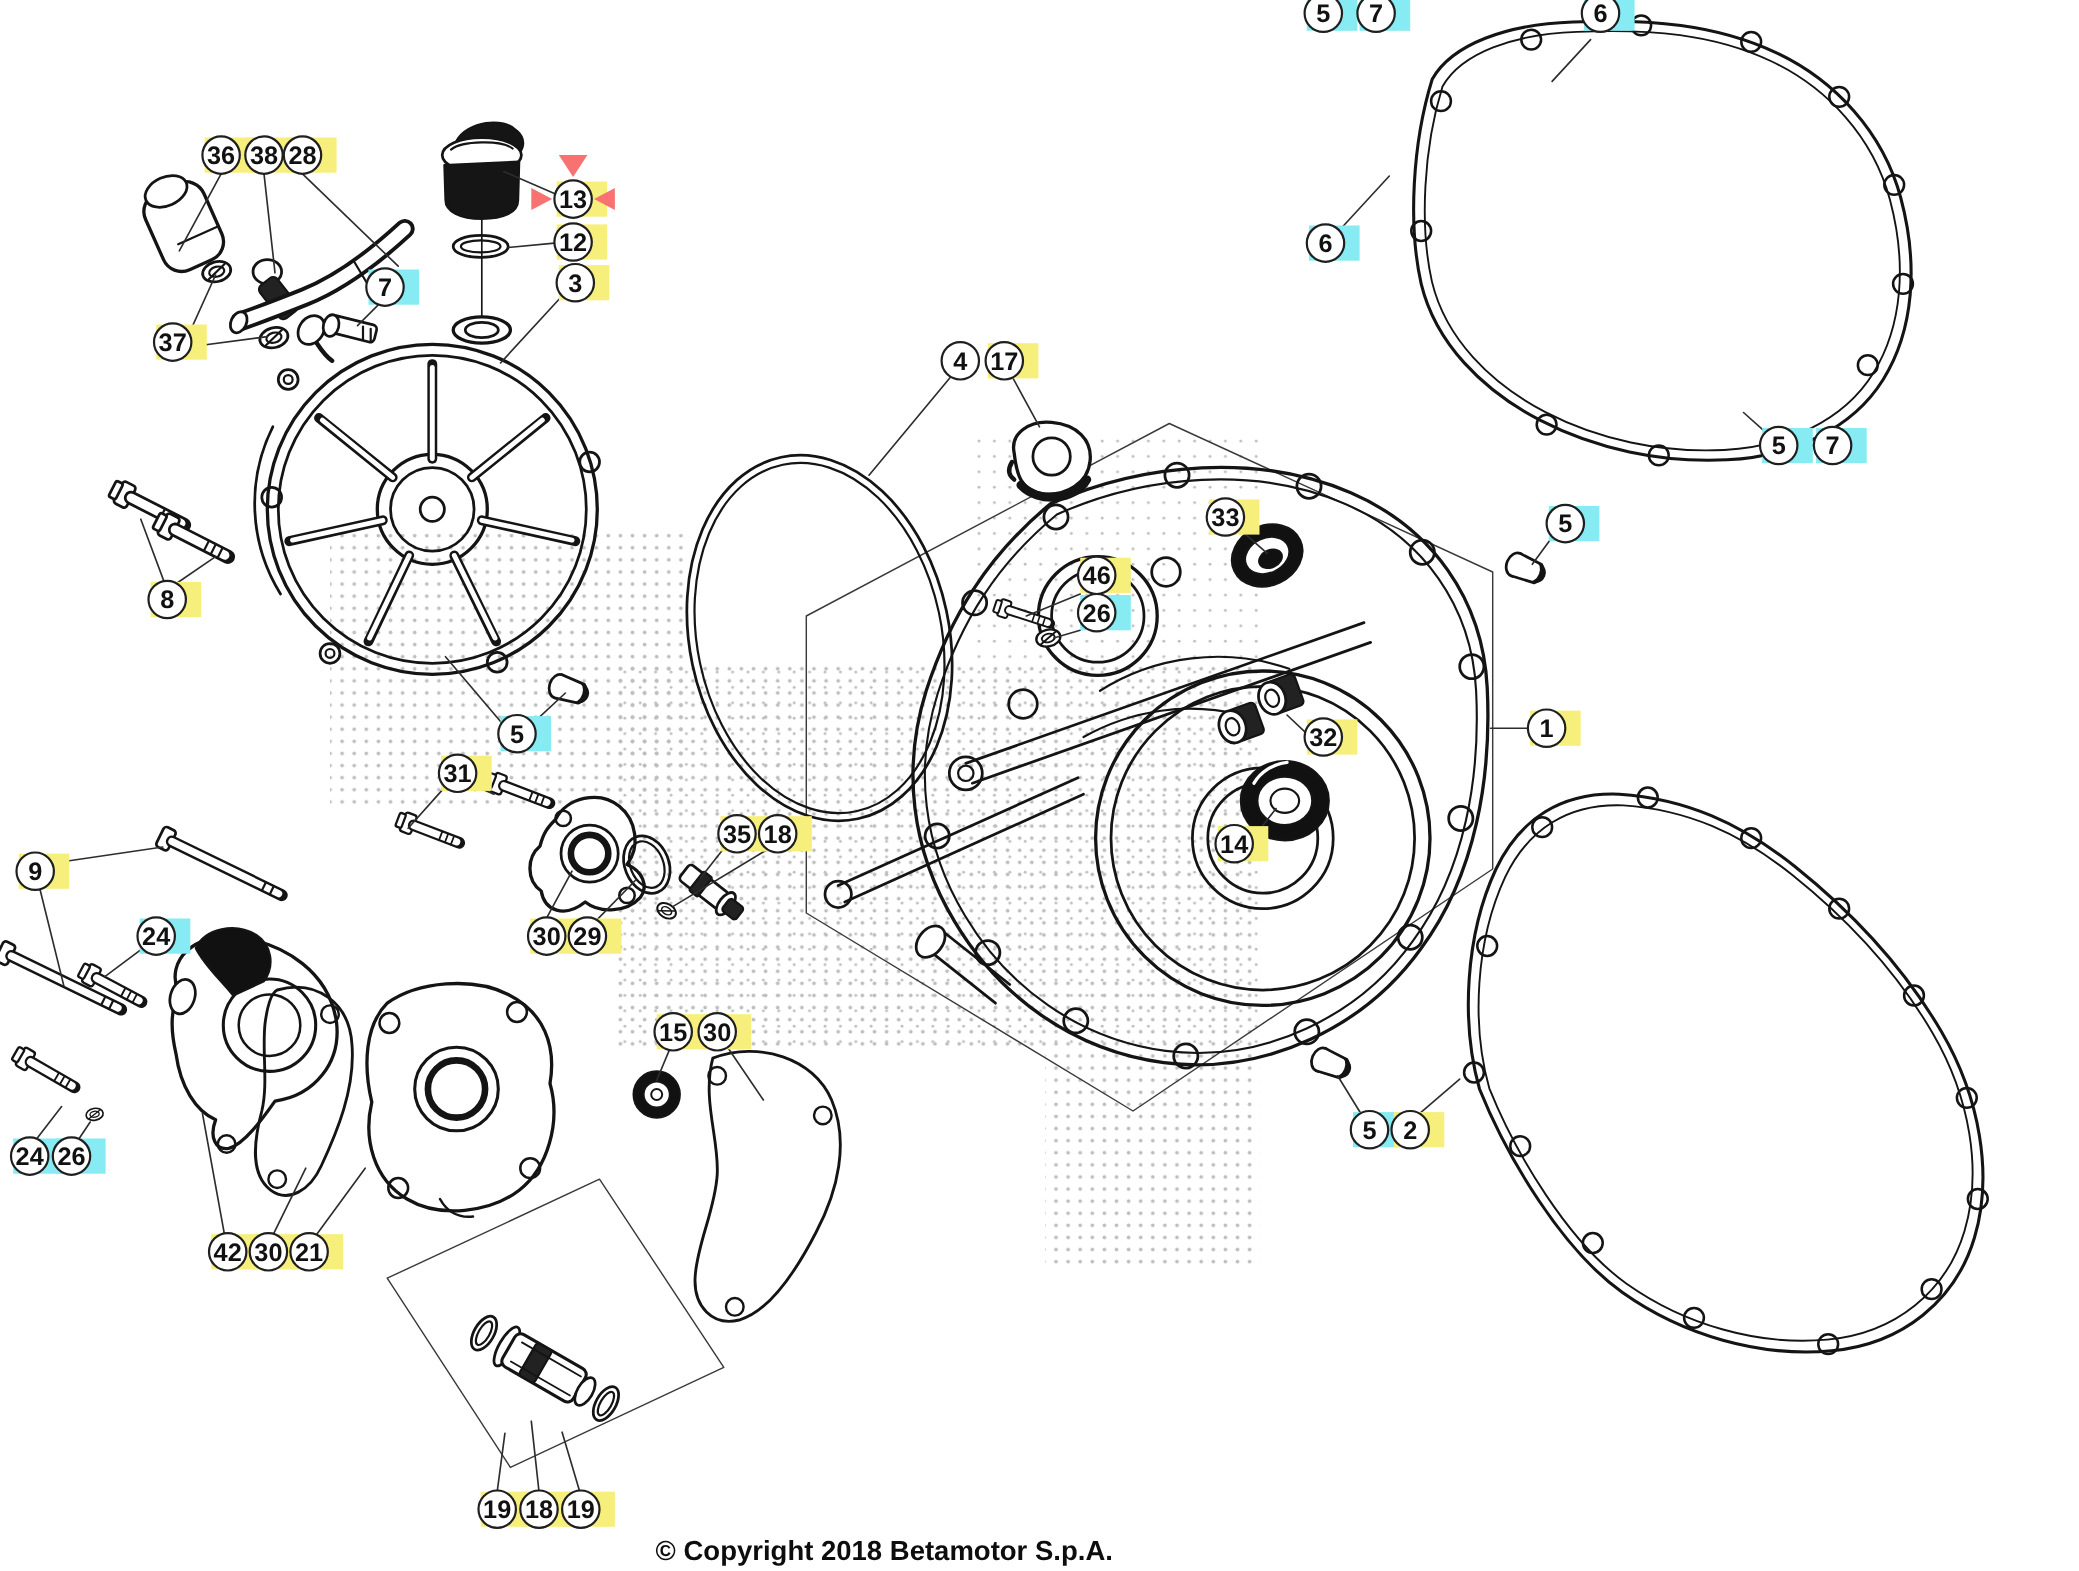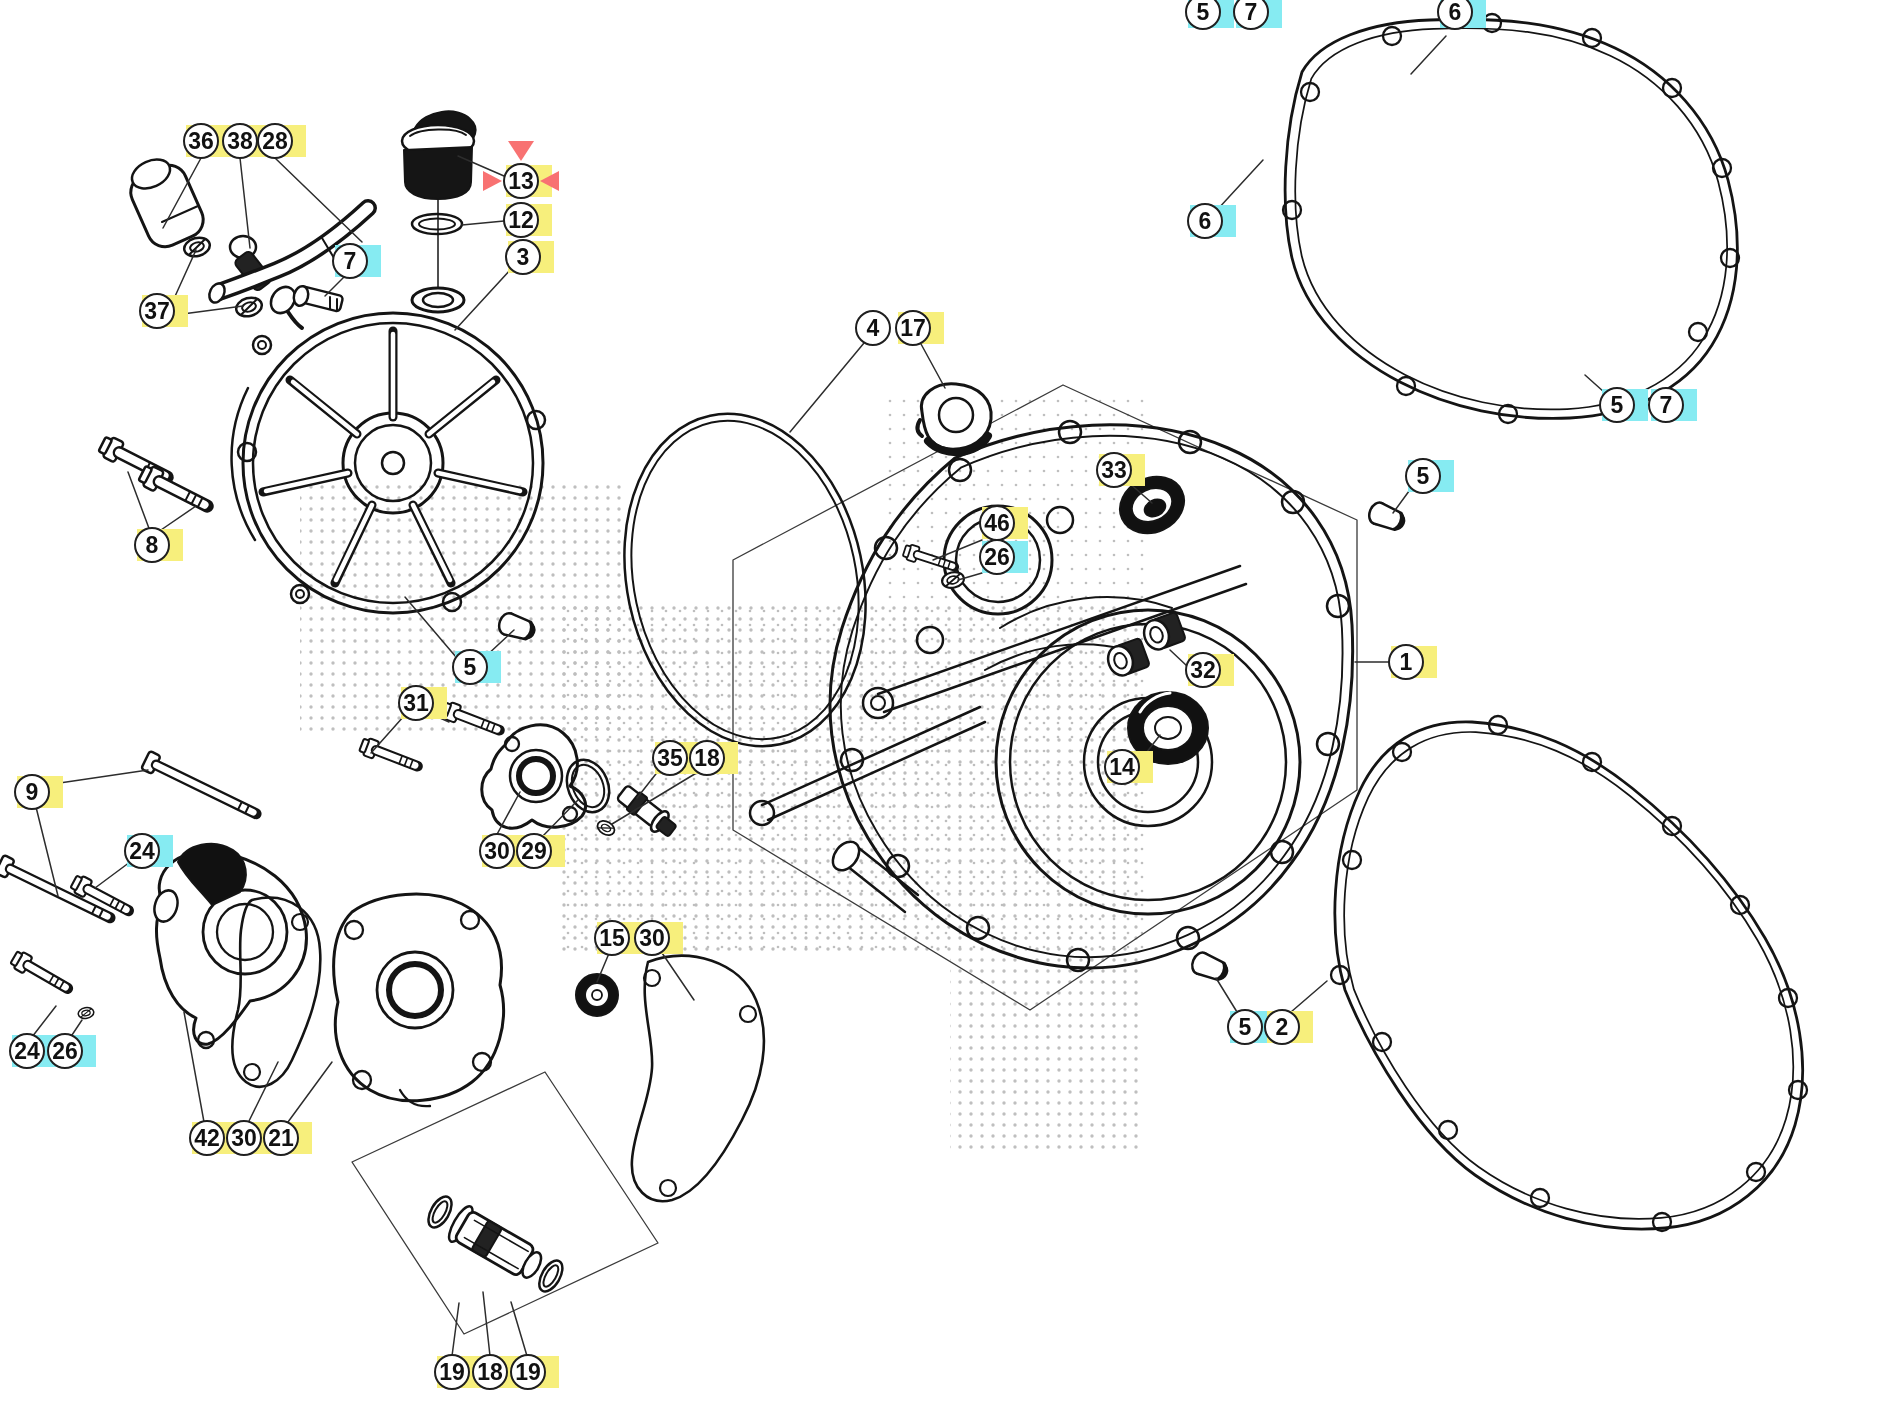--- a/index.html
+++ b/index.html
@@ -591,14 +591,15 @@
       <div class="callout" style="left: 1617px; top: 405px;">
         <span class="hl cyan"></span>
         <span class="num">5</span>
       </div>
       <div class="callout" style="left: 1666px; top: 405px;">
         <span class="hl cyan"></span>
         <span class="num">7</span>
       </div>
     </div>
 
+<div class="copyright">© Copyright 2018 Betamotor S.p.A.</div>
 
 </div>
 
 </body></html>

